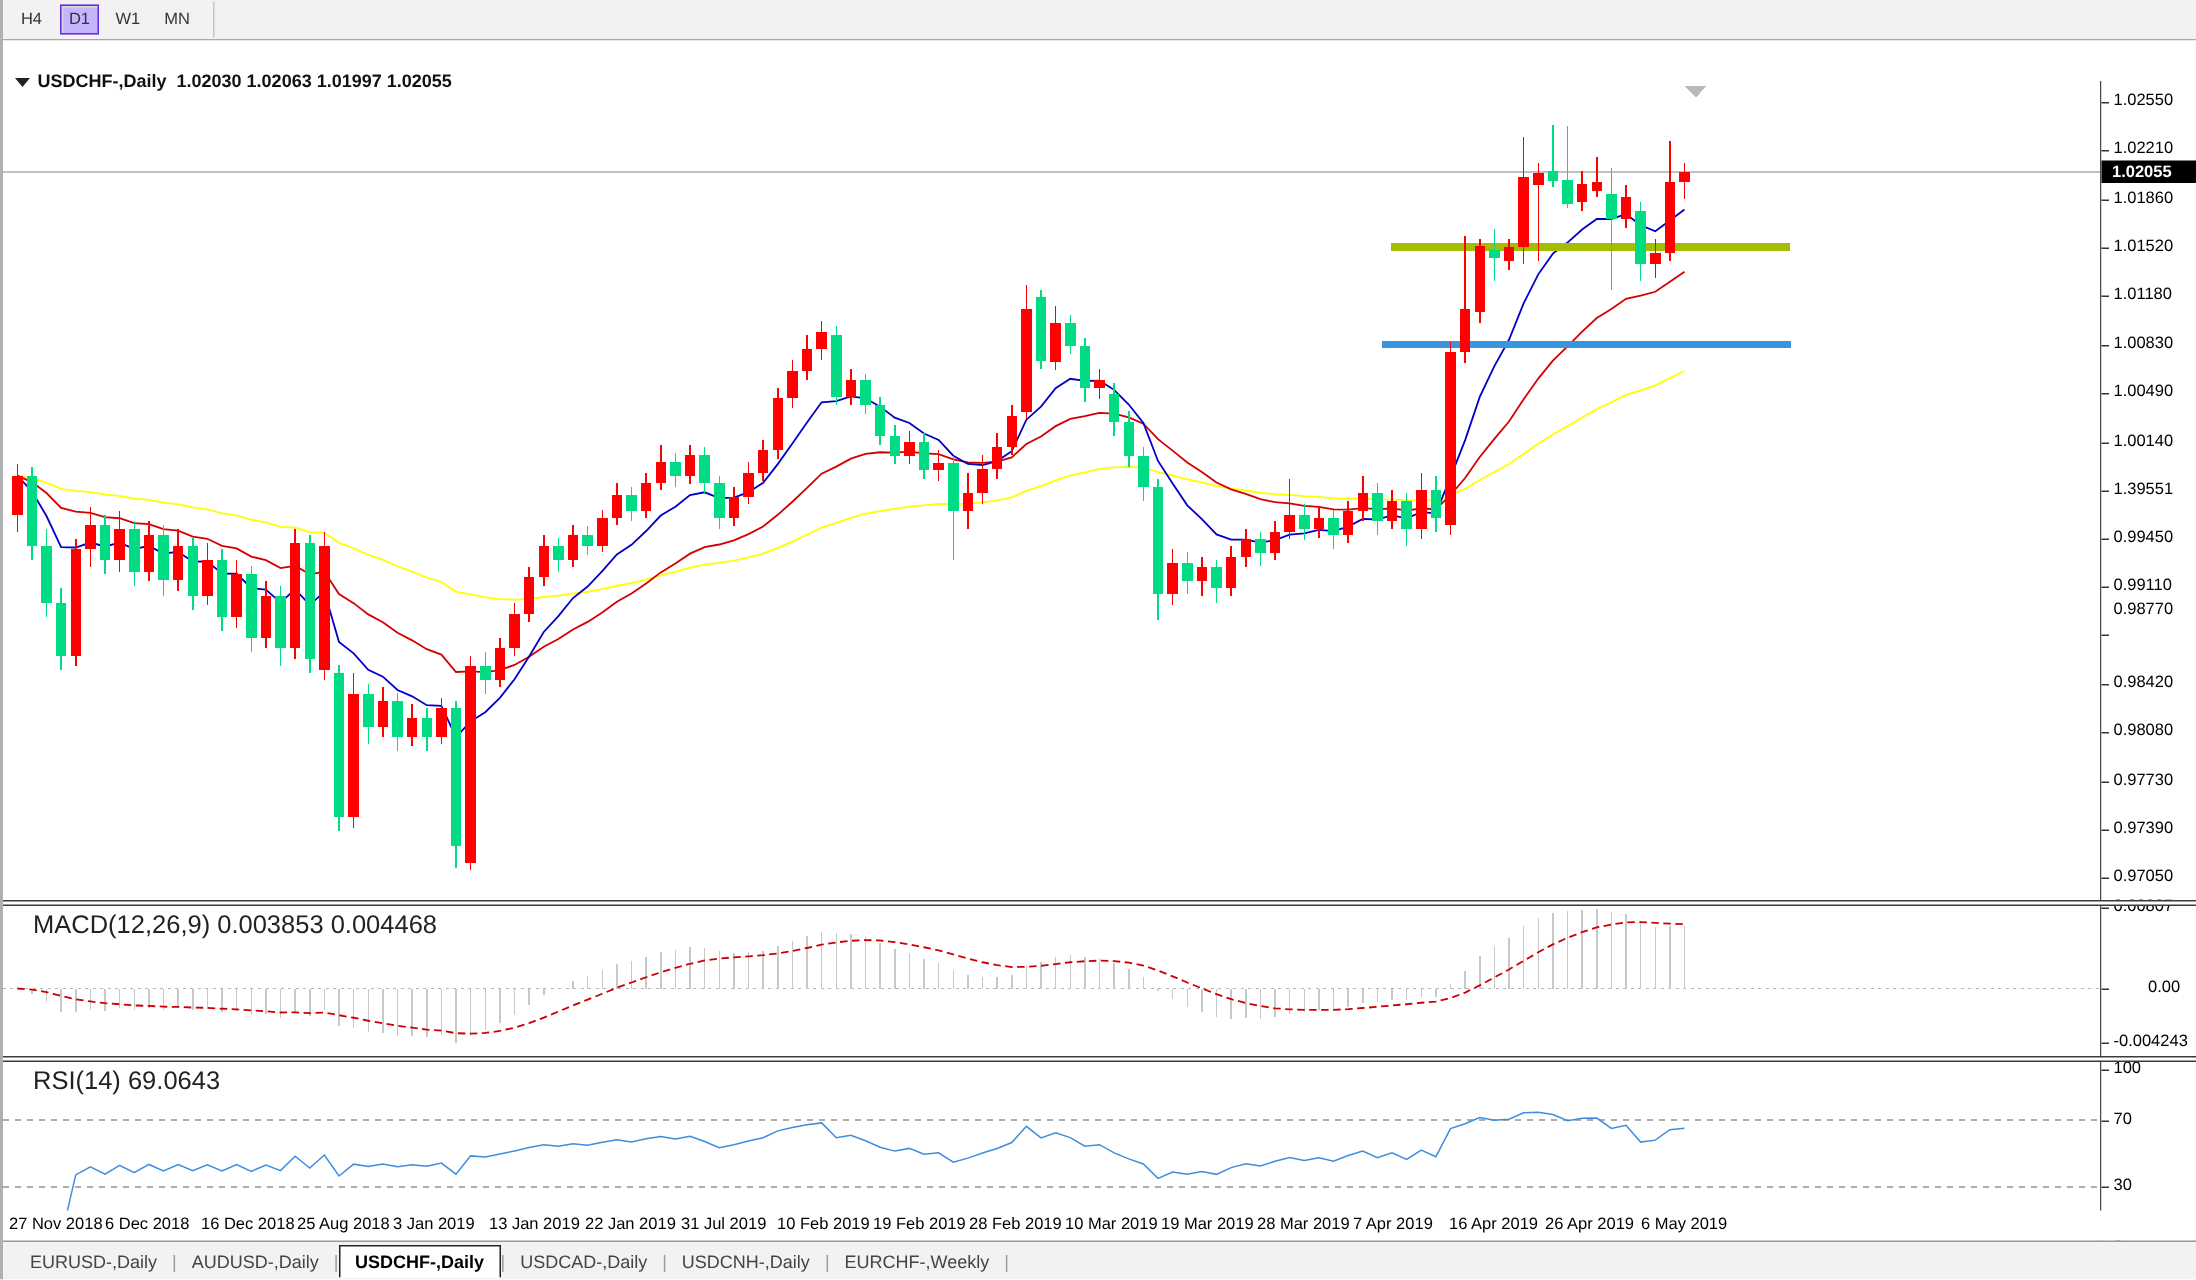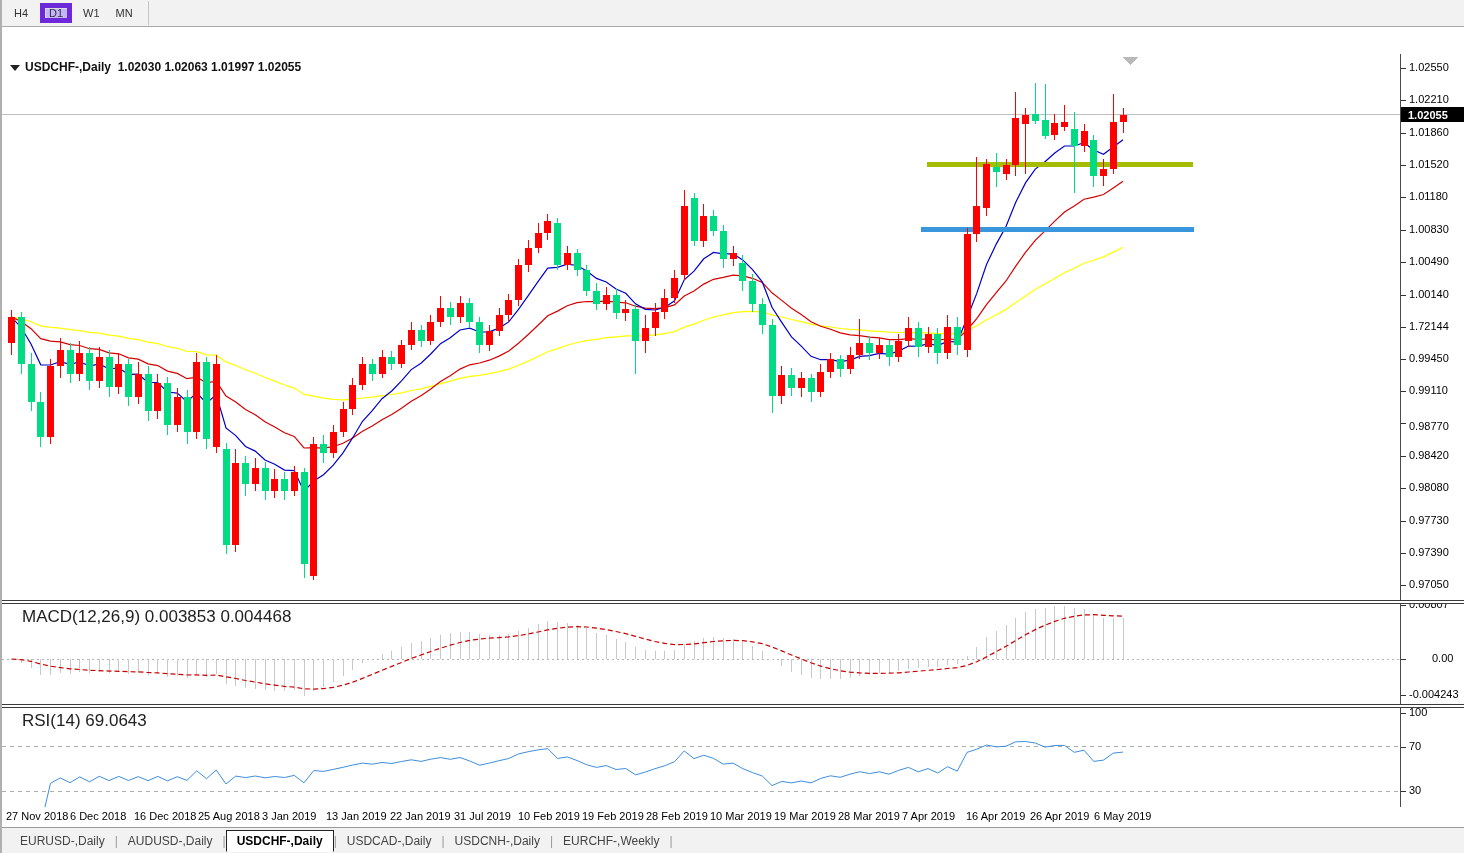--- a/index.html
+++ b/index.html
@@ -7,32 +7,32 @@
     font-family:"Liberation Sans", sans-serif; }
   #app { position:relative; width:1464px; height:853px; background:#fff;
     border-left:2px solid #b0b0b0; }
 
   
   #toolbar { position:absolute; left:0; top:0; width:1464px; height:27px;
     background:#f2f2f2; border-bottom:1px solid #a8a8a8; display:flex; align-items:center; }
   .tf-btn { min-width:26px; height:20px; margin-left:6px; padding:0 4px;
     font-size:11px; color:#333; display:flex; align-items:center; justify-content:center;
     border:1px solid transparent; cursor:default; }
-  .tf-btn.active { background:#c4b5fd; border:5px solid #6d28d9; box-shadow:inset 1px 1px 1px #ddd; }
+  .tf-btn.active { background:#c4b5fd; border:1px solid #6d28d9; box-shadow:inset 1px 1px 1px #ddd; }
   .tb-sep { width:1px; height:24px; background:#c5c5c5; margin-left:10px; }
 
   
   #chart-frame { position:absolute; left:0; top:27px; width:1464px; height:800px; background:#fff; }
   .vaxis-line { position:absolute; left:1398px; top:27px; width:1px; height:780px; background:#4a4a4a; }
   .panel-sep { position:absolute; left:0; width:1464px; height:4px; background:#fff;
     border-top:1px solid #3c3c3c; border-bottom:1px solid #3c3c3c; }
 
   svg { position:absolute; left:0; shape-rendering:crispEdges; }
 
-  #chart-title { position:absolute; left:8px; top:33px; font-size:12px; color:#111;
+  #chart-title { position:absolute; left:8px; top:20px; font-size:12px; color:#111;
     font-weight:700; letter-spacing:0; }
   #chart-title .tri { display:inline-block; width:0; height:0; border-left:5px solid transparent;
     border-right:5px solid transparent; border-top:6px solid #222; margin-right:5px; }
   .panel-label { position:absolute; left:20px; font-size:17px; color:#222; }
 
   
   .axis-col { position:absolute; left:1399px; width:65px; background:#fff; }
   .tick-label { position:absolute; left:8px; font-size:11px; color:#000; white-space:nowrap; }
   .tick-dash { position:absolute; left:0; width:5px; height:1px; background:#333; }
   #price-badge { position:absolute; left:1399px; top:80px; width:64px; height:15px;
@@ -446,27 +446,27 @@
         <div class="tick-label" style="top: 104px;">1.01520</div>
         <div class="tick-dash" style="top: 143px;"></div>
         <div class="tick-label" style="top: 136px;">1.01180</div>
         <div class="tick-dash" style="top: 176px;"></div>
         <div class="tick-label" style="top: 169px;">1.00830</div>
         <div class="tick-dash" style="top: 208px;"></div>
         <div class="tick-label" style="top: 201px;">1.00490</div>
         <div class="tick-dash" style="top: 241px;"></div>
         <div class="tick-label" style="top: 234px;">1.00140</div>
         <div class="tick-dash" style="top: 273px;"></div>
-        <div class="tick-label" style="top: 266px;">1.72144</div>
+        <div class="tick-label" style="top: 266px;">1.39551</div>
         <div class="tick-dash" style="top: 305px;"></div>
         <div class="tick-label" style="top: 298px;">0.99450</div>
         <div class="tick-dash" style="top: 337px;"></div>
         <div class="tick-label" style="top: 330px;">0.99110</div>
         <div class="tick-dash" style="top: 369px;"></div>
-        <div class="tick-label" style="top: 366px; text-align: right;">0.98770</div>
+        <div class="tick-label" style="top: 346px; text-align: right;">0.98770</div>
         <div class="tick-dash" style="top: 402px;"></div>
         <div class="tick-label" style="top: 395px;">0.98420</div>
         <div class="tick-dash" style="top: 434px;"></div>
         <div class="tick-label" style="top: 427px;">0.98080</div>
         <div class="tick-dash" style="top: 467px;"></div>
         <div class="tick-label" style="top: 460px;">0.97730</div>
         <div class="tick-dash" style="top: 499px;"></div>
         <div class="tick-label" style="top: 492px;">0.97390</div>
         <div class="tick-dash" style="top: 531px;"></div>
         <div class="tick-label" style="top: 524px;">0.97050</div>

